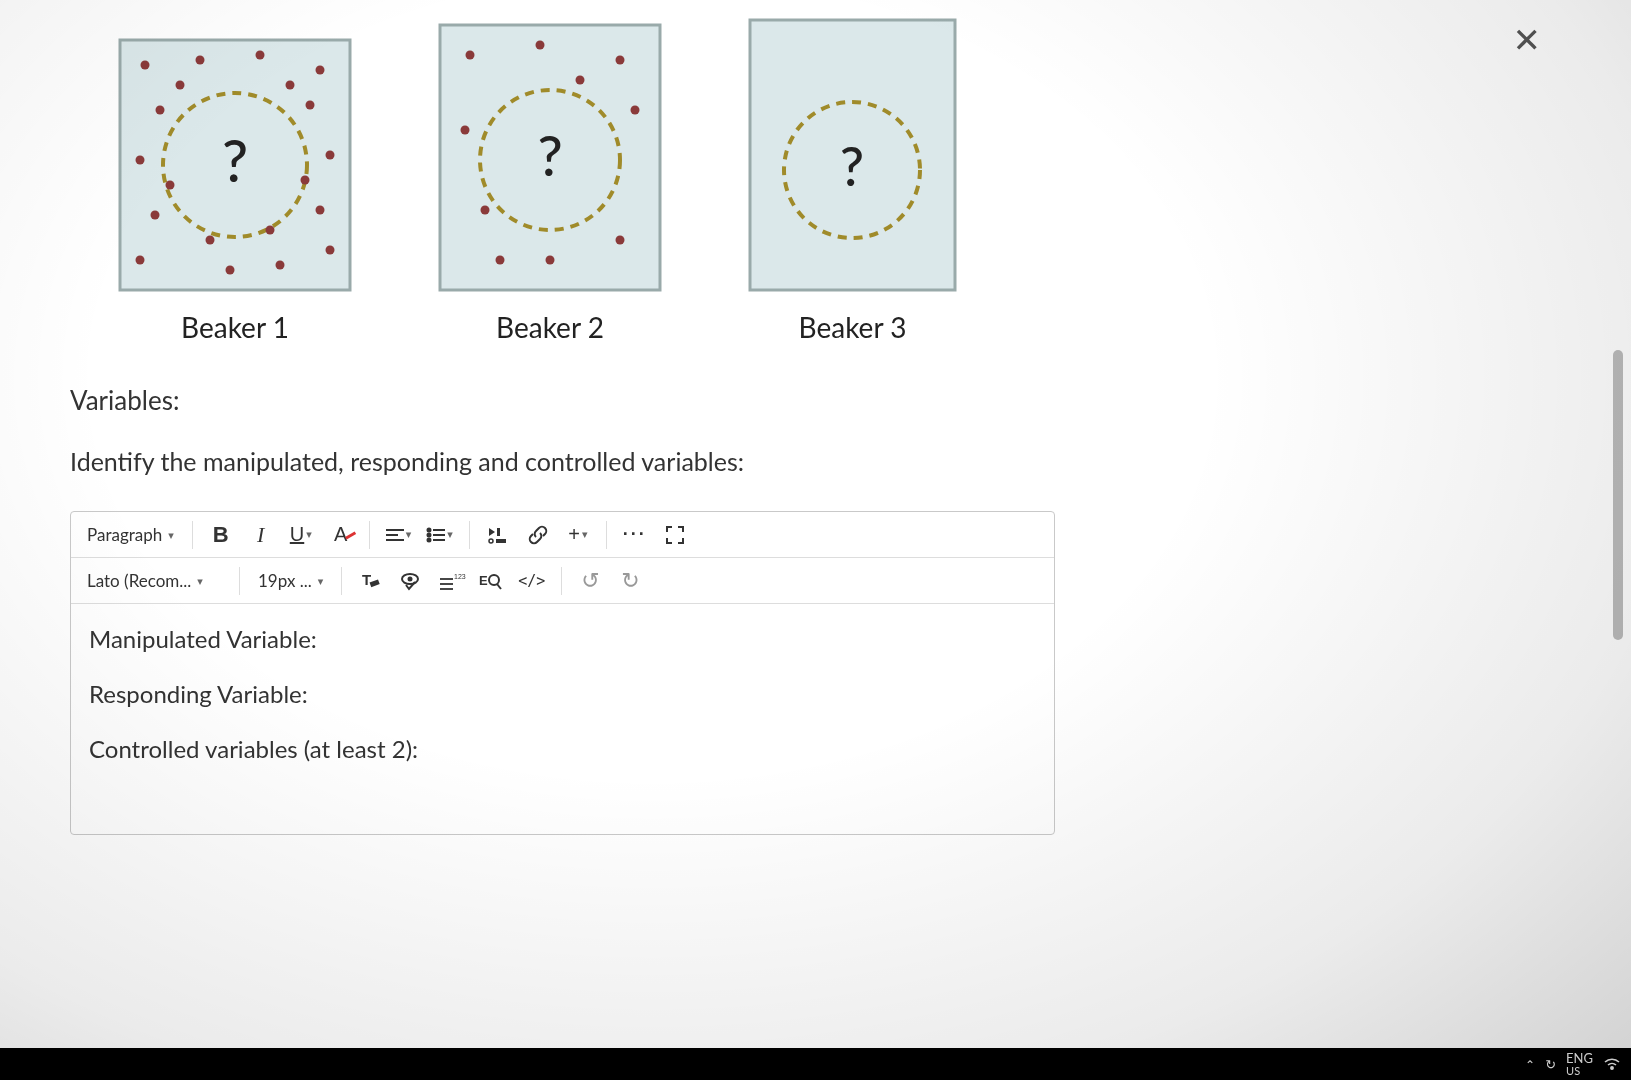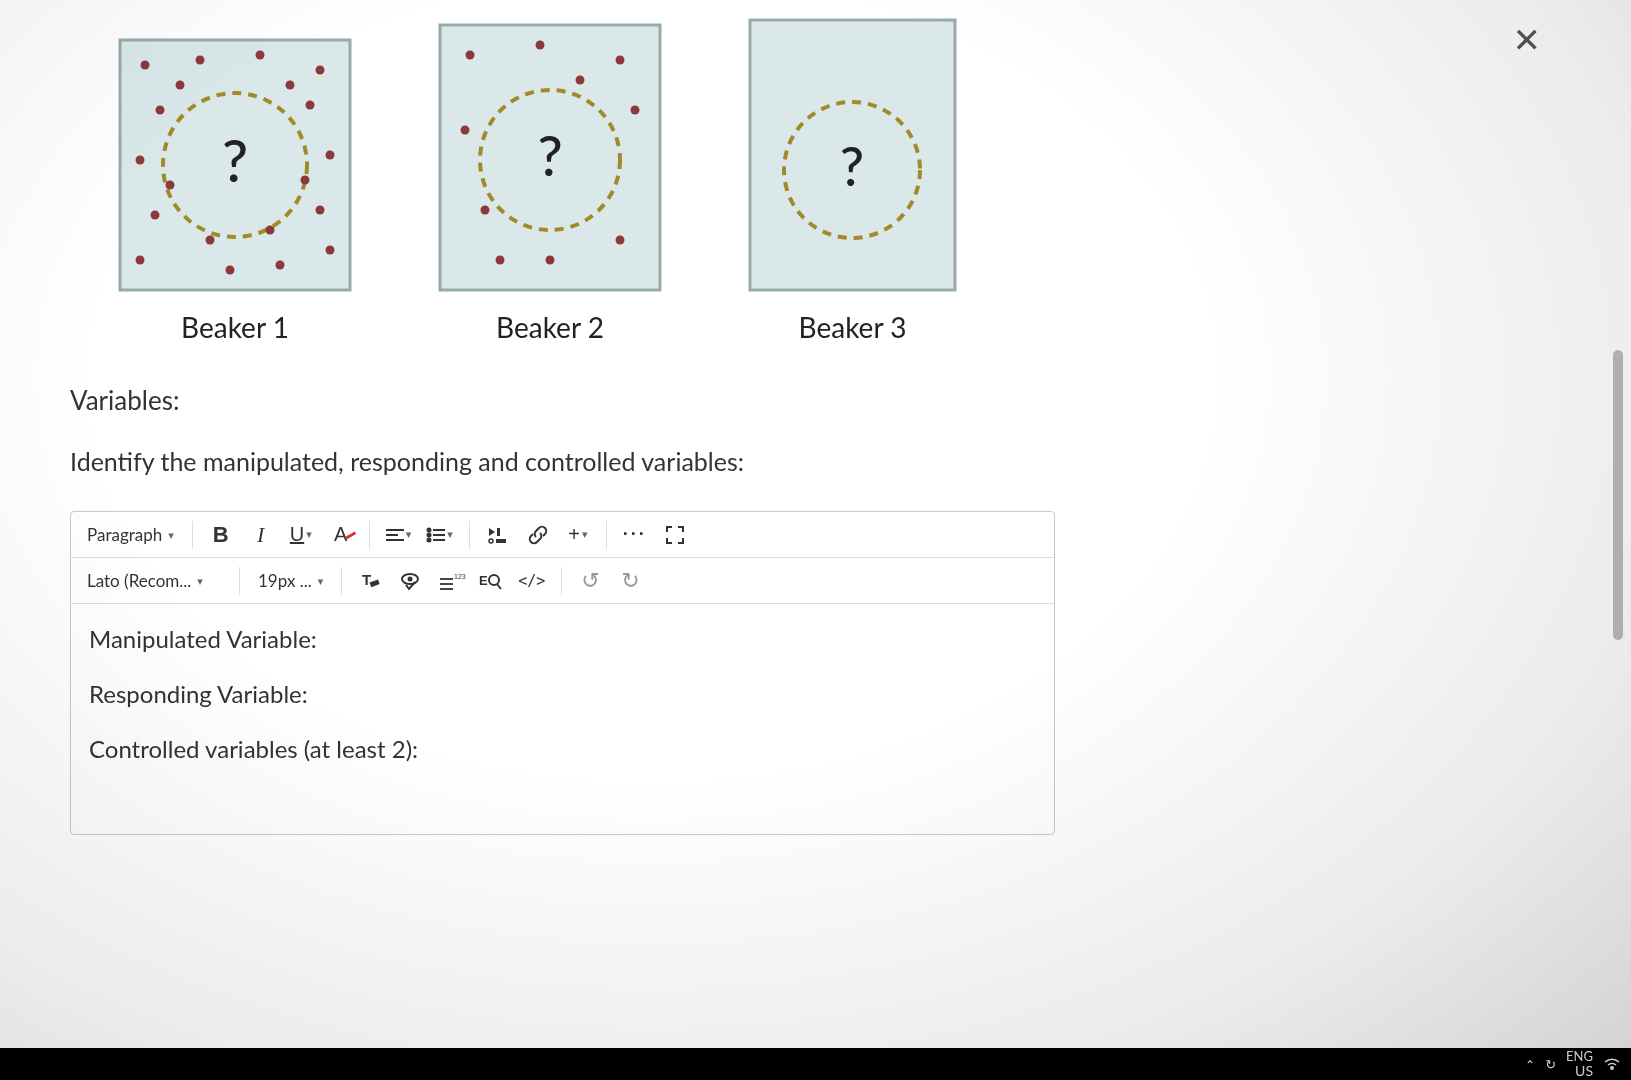--- a/index.html
+++ b/index.html
@@ -31,21 +31,21 @@
   .tb-btn{display:inline-flex;align-items:center;justify-content:center;min-width:36px;height:34px;
     border:none;background:transparent;border-radius:3px;cursor:pointer;color:#333;font-size:18px;gap:2px;padding:0 6px}
   .tb-drop{display:inline-flex;align-items:center;height:34px;padding:0 8px;gap:6px;font-size:17px;color:#333;cursor:pointer;border-radius:3px}
   .chev{font-size:11px;color:#666}
   .editor-body{padding:20px 18px 40px;min-height:230px}
   .editor-body p{font-size:24px;color:#333;margin-bottom:26px}
   
   .close-x{position:absolute;top:18px;right:60px;font-size:34px;color:#555;cursor:pointer;font-weight:300}
   .right-scrollbar{position:absolute;right:8px;top:350px;width:10px;height:290px;background:#bcbcbc;border-radius:5px}
   .taskbar{position:absolute;left:0;right:0;bottom:0;height:32px;background:#000;display:flex;align-items:center;justify-content:flex-end;color:#ccc;font-size:13px;padding-right:10px;gap:10px}
-  .taskbar .lang{line-height:1.1;text-align:right}
+  .taskbar .lang{line-height:1.1;text-align:left}
   svg{overflow:visible}
 </style>
 </head>
 <body>
 
 <div class="content">
 
   <div class="close-x">✕</div>
 
   <div class="beakers">
@@ -256,21 +256,21 @@
 
 <div class="right-scrollbar"></div>
 
 <div class="vignette"></div>
 
 <div class="taskbar">
   <span style="font-size:12px">⌃</span>
   <span>↻</span>
   <div class="lang">
     <div>ENG</div>
-    <div style="font-size:14px">US</div>
+    <div style="font-size:11px">US</div>
   </div>
   <span>
     <svg width="18" height="14">
         <g fill="none" stroke="#ccc" stroke-width="1.5">
           <path d="M2 6 a10 10 0 0 1 14 0"></path>
           <path d="M5 9 a6 6 0 0 1 8 0"></path>
           <circle cx="9" cy="12" r="1.2" fill="#ccc"></circle>
         </g>
       </svg>
   </span>

